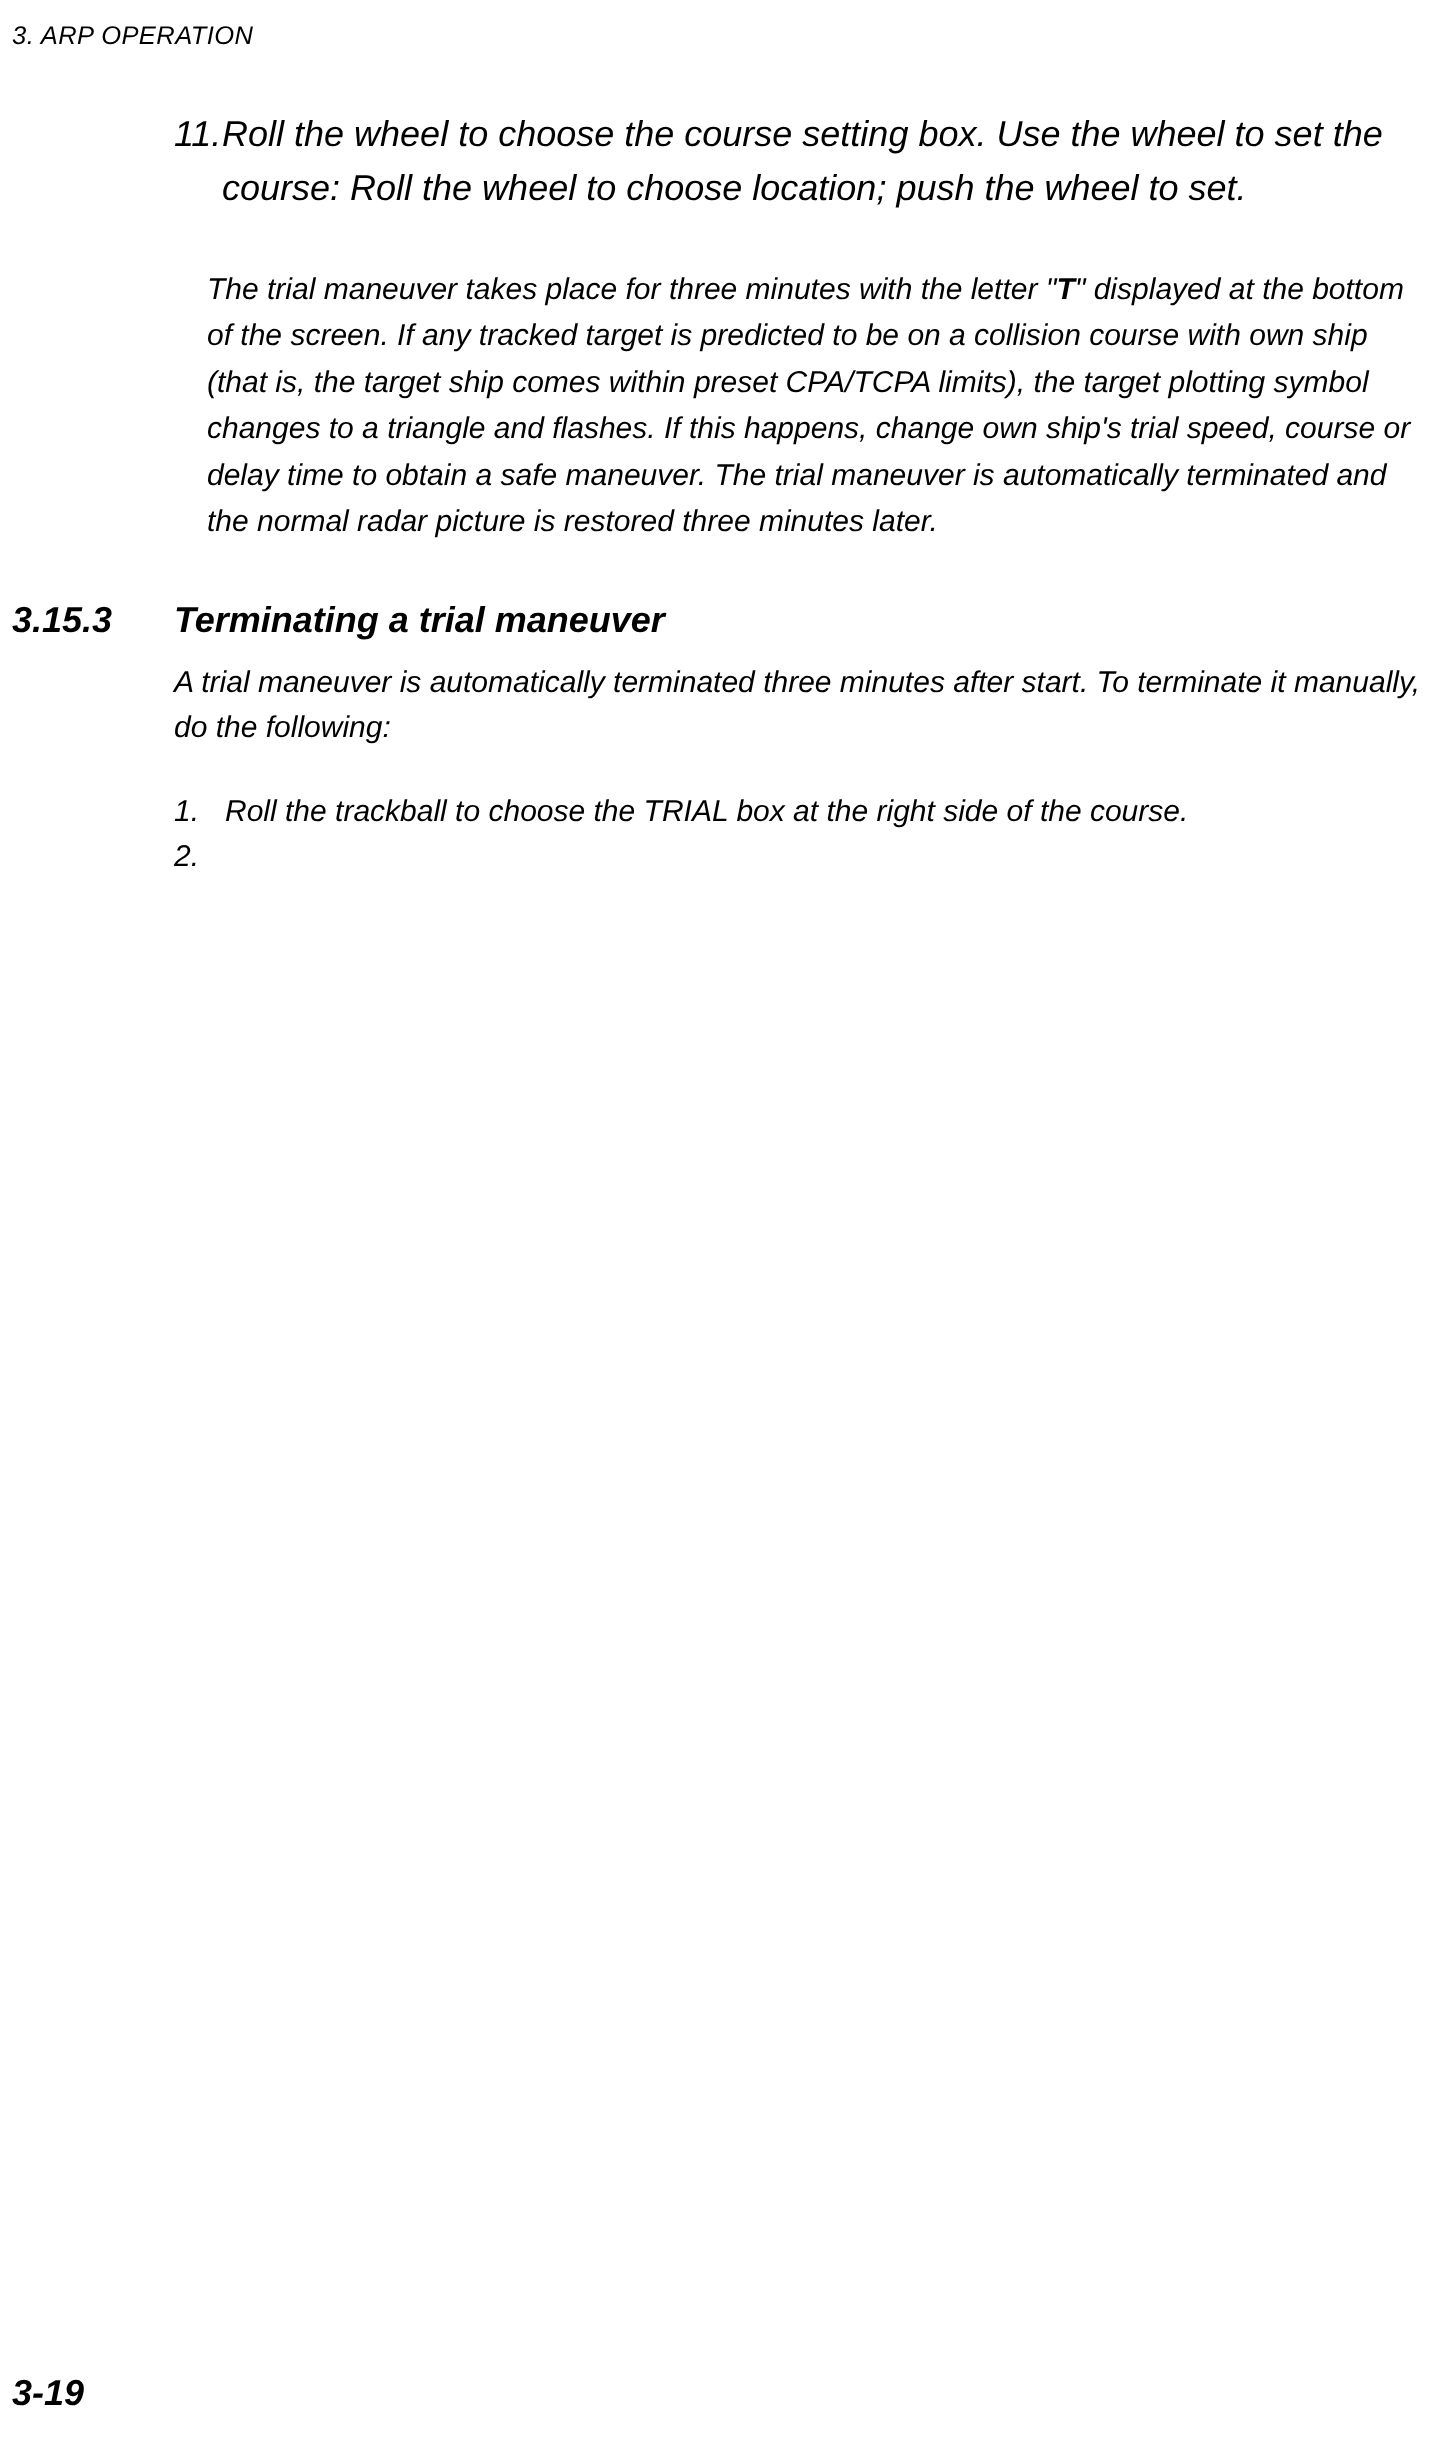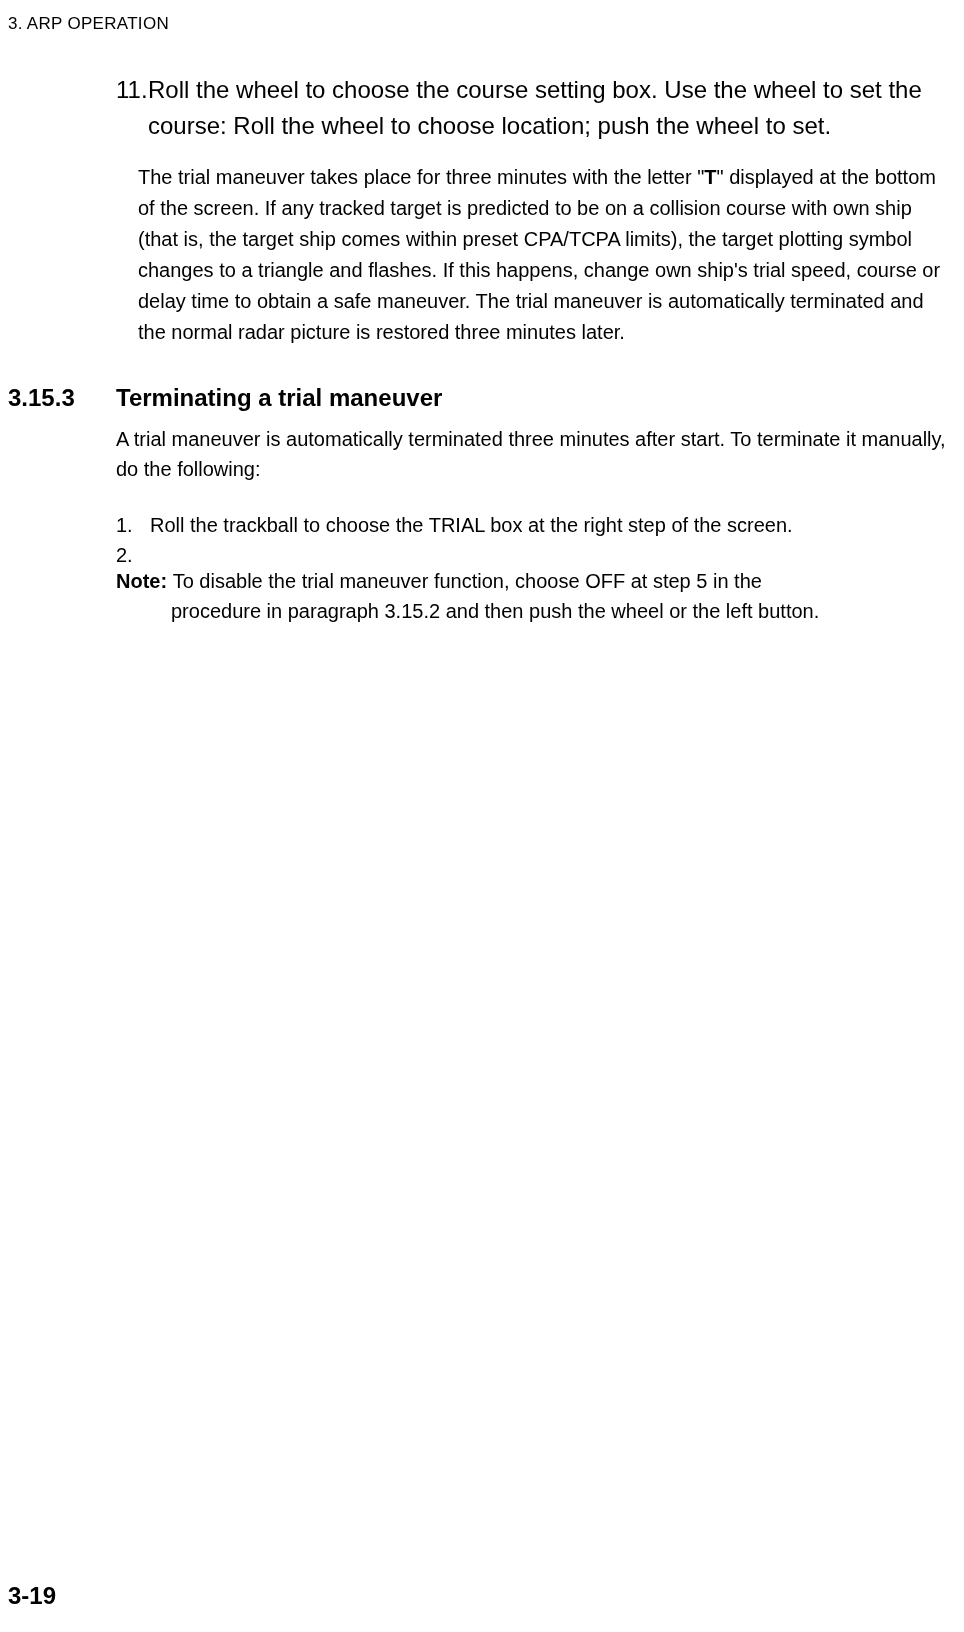--- a/index.html
+++ b/index.html
@@ -1,18 +1,19 @@
 <!DOCTYPE html>
 <html><head>
   <meta charset="utf-8">
   <style>
     * {
       margin: 0;
       padding: 0;
       box-sizing: border-box;
+      font-style: italic;
     }
     body {
       font-family: Arial, Helvetica, sans-serif;
       background: #ffffff;
       color: #000000;
       width: 964px;
       height: 1632px;
       position: relative;
       padding: 0;
     }
@@ -34,21 +35,21 @@
       position: relative;
       padding-left: 32px;
     }
     .numbered-list li .num {
       position: absolute;
       left: 0;
     }
     .explanation {
       font-size: 20px;
       line-height: 1.55;
-      margin-top: 18px;
+      margin-top: 34px;
       padding-left: 22px;
       padding-right: 0;
     }
     .section-heading {
       display: flex;
       margin-top: 36px;
       margin-left: -116px;
       align-items: baseline;
     }
     .section-number {
@@ -125,27 +126,23 @@
   <div class="section-heading">
     <div class="section-number">3.15.3</div>
     <div class="section-title">Terminating a trial maneuver</div>
   </div>
 
   <div class="section-body">A trial maneuver is automatically terminated three minutes after start. To terminate it manually, do the following:</div>
 
   <ol class="steps-list">
     <li>
       <span class="num">1.</span>
-      <span>Roll the trackball to choose the TRIAL box at the right step of the screen.</span>
+      <span>Roll the trackball to choose the TRIAL box at the right side of the course.</span>
     </li>
     <li>
       <span class="num">2.</span>
     </li>
   </ol>
 
-  <div class="note-block">
-    <span class="note-label">Note: </span><span>To disable the trial maneuver function, choose OFF at step 5 in the</span>
-    <span class="note-text-indent">procedure in paragraph 3.15.2 and then push the wheel or the left button.</span>
-  </div>
 
 </div>
 
 <div class="page-number">3-19</div>
 
 </body></html>

